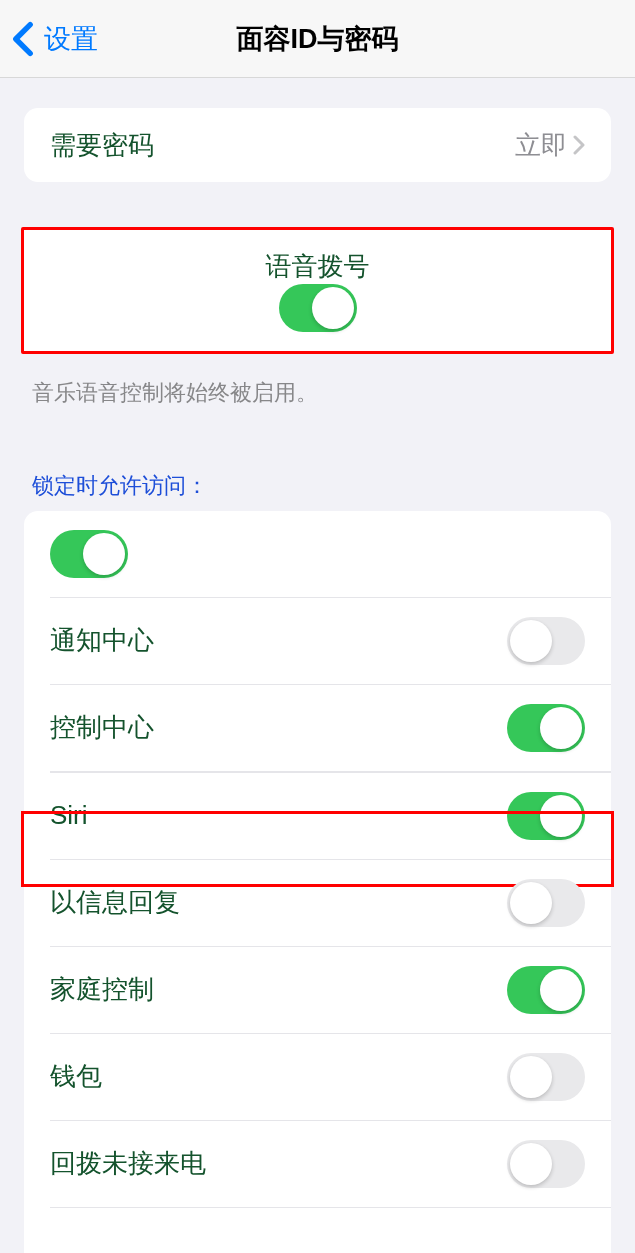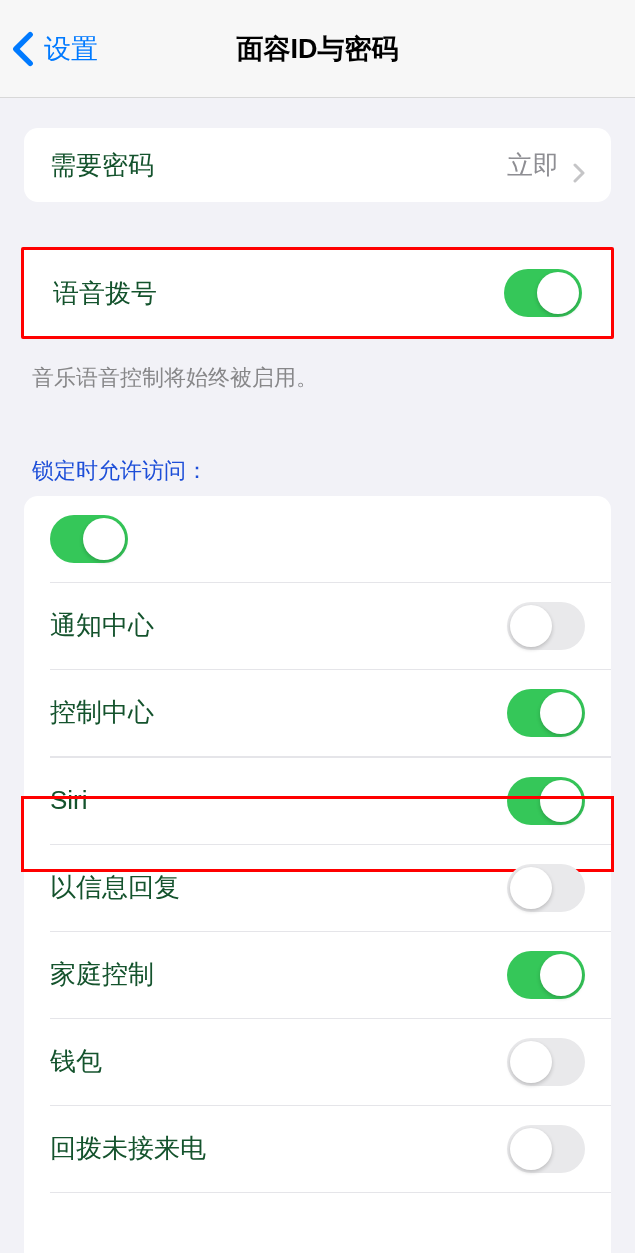--- a/index.html
+++ b/index.html
@@ -8,21 +8,21 @@
       box-sizing: border-box;
     }
     body {
       width: 635px;
       height: 1253px;
       background: #f2f2f7;
       font-family: -apple-system, "PingFang SC", "Helvetica Neue", sans-serif;
       overflow: hidden;
     }
     .header {
-      height: 98px;
+      height: 78px;
       background: #f7f7f7;
       border-bottom: 1px solid #d8d8d8;
       display: flex;
       align-items: center;
       position: relative;
     }
     .back-button {
       display: flex;
       align-items: center;
       padding-left: 12px;
@@ -57,22 +57,22 @@
       justify-content: space-between;
       padding: 19px 26px;
       min-height: 74px;
     }
     .row-label {
       font-size: 26px;
       color: #14532d;
     }
     .row-value-group {
       display: flex;
-      align-items: flex-end;
-      gap: 14px;
+      align-items: center;
+      gap: 6px;
     }
     .row-value {
       font-size: 26px;
       color: #8e8e93;
     }
     .chevron-right {
       width: 12px;
       height: 20px;
     }
     .separator {
@@ -121,20 +121,21 @@
       left: 3px;
     }
     .highlight-box {
       border: 3px solid #ff0000;
       border-radius: 2px;
       margin: 0 21px;
       background: #fff;
     }
     .highlight-box .row {
       padding: 19px 29px;
+      flex-direction: column;
     }
     .group-with-highlight {
       margin: 0 24px;
       background: #fff;
       border-radius: 14px;
       position: relative;
     }
     .siri-highlight {
       position: absolute;
       border: 3px solid #ff0000;

